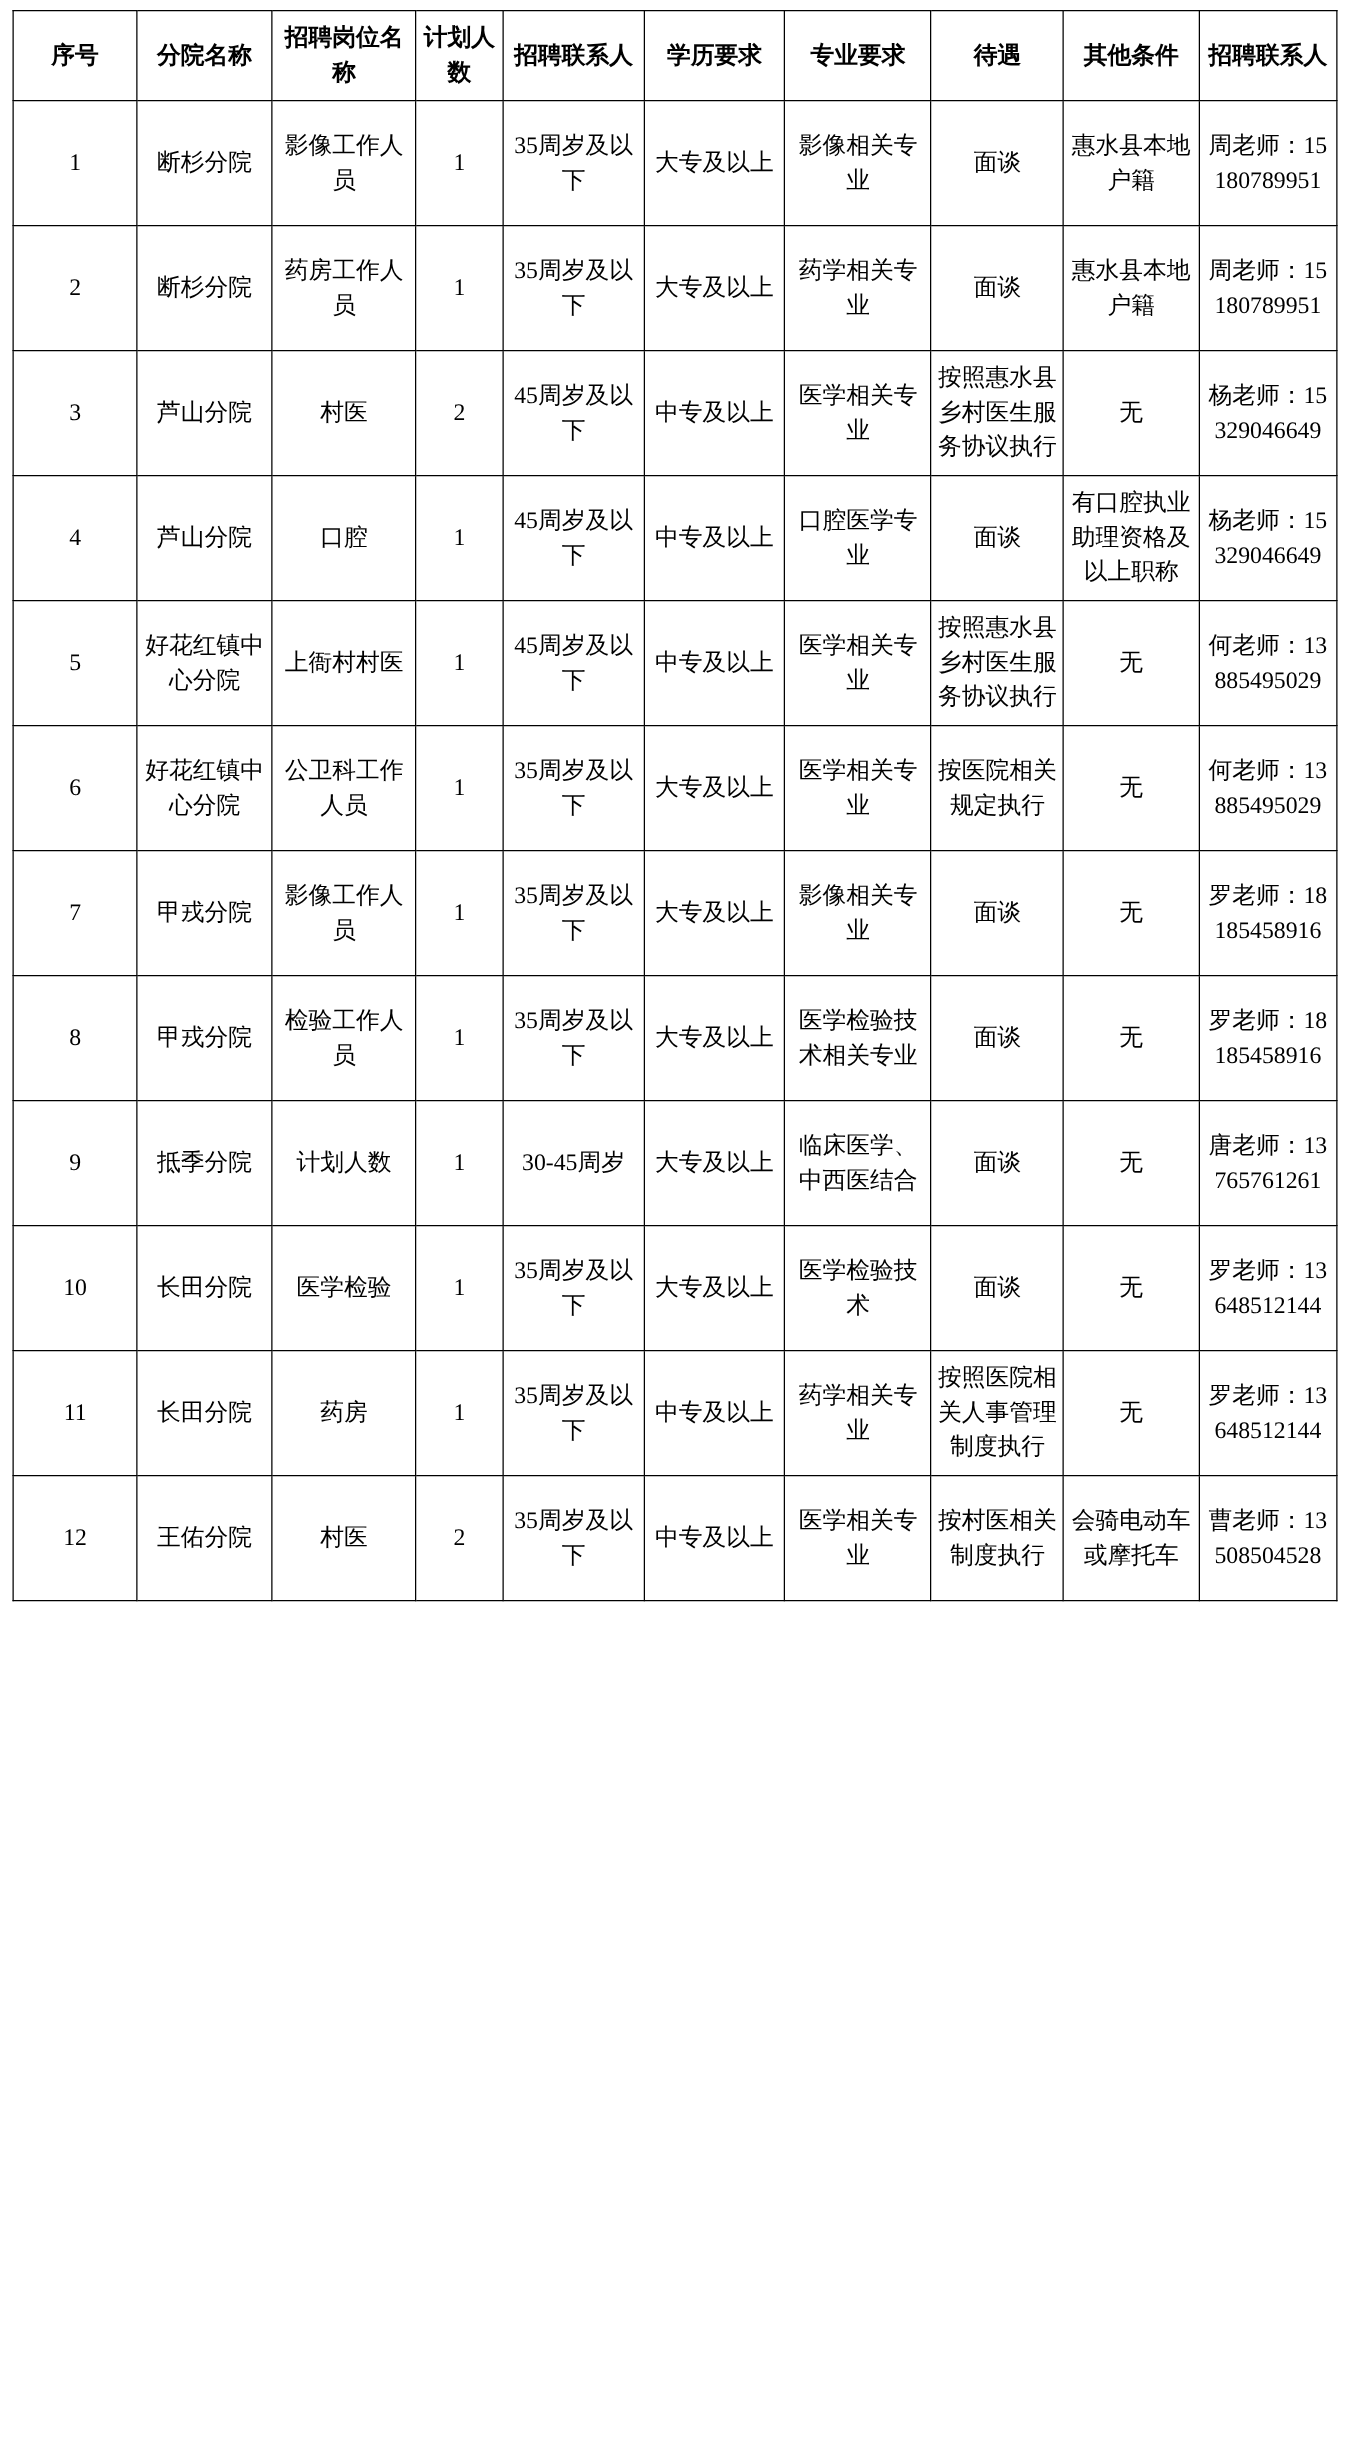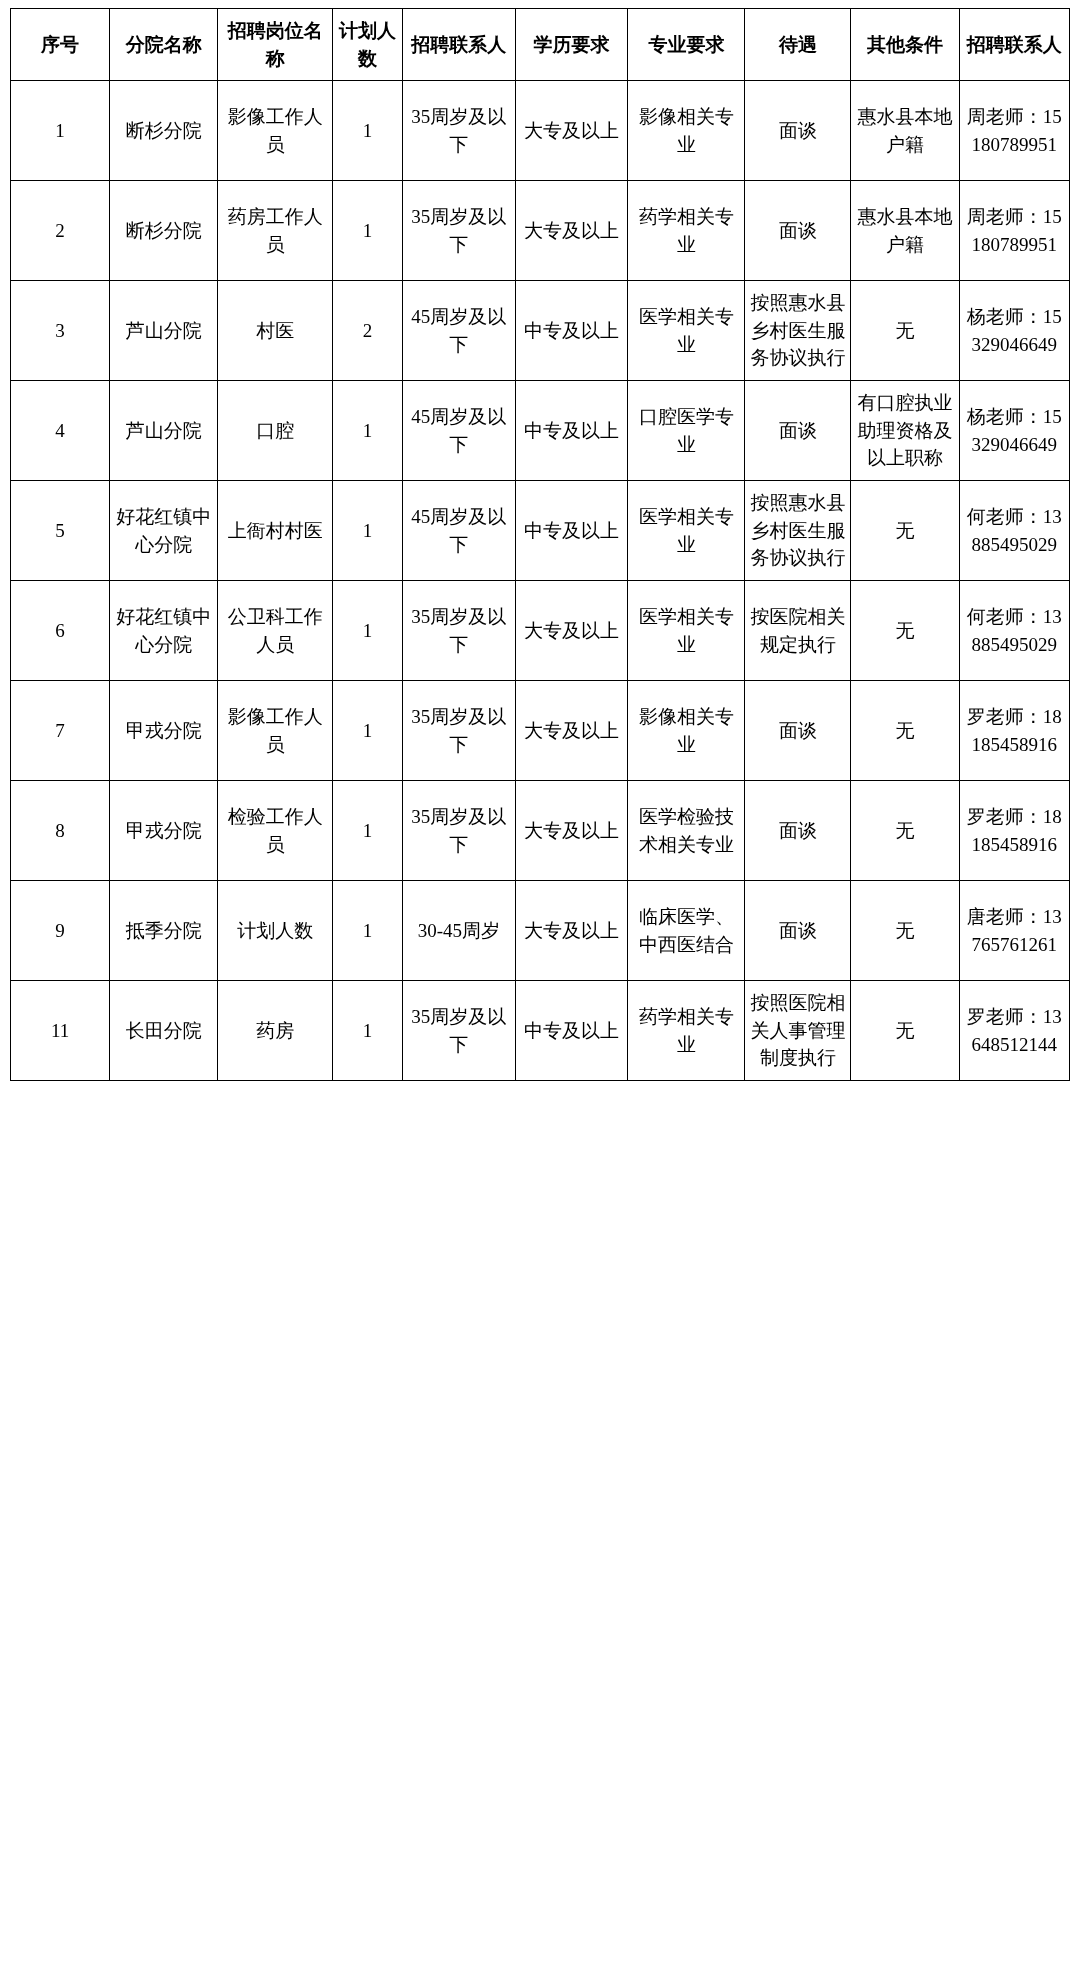--- a/index.html
+++ b/index.html
@@ -186,26 +186,50 @@
         <td>计划人数</td>
         <td>1</td>
         <td>30-45周岁</td>
         <td>大专及以上</td>
         <td>临床医学、中西医结合</td>
         <td>面谈</td>
         <td>无</td>
         <td>唐老师：13765761261</td>
       </tr>
       <tr>
+        <td class="idx">10</td>
+        <td>长田分院</td>
+        <td>医学检验</td>
+        <td>1</td>
+        <td>35周岁及以下</td>
+        <td>大专及以上</td>
+        <td>医学检验技术</td>
+        <td>面谈</td>
+        <td>无</td>
+        <td>罗老师：13648512144</td>
+      </tr>
+      <tr>
         <td class="idx">11</td>
         <td>长田分院</td>
         <td>药房</td>
         <td>1</td>
         <td>35周岁及以下</td>
         <td>中专及以上</td>
         <td>药学相关专业</td>
         <td>按照医院相关人事管理制度执行</td>
         <td>无</td>
         <td>罗老师：13648512144</td>
+      </tr>
+      <tr>
+        <td class="idx">12</td>
+        <td>王佑分院</td>
+        <td>村医</td>
+        <td>2</td>
+        <td>35周岁及以下</td>
+        <td>中专及以上</td>
+        <td>医学相关专业</td>
+        <td>按村医相关制度执行</td>
+        <td>会骑电动车或摩托车</td>
+        <td>曹老师：13508504528</td>
       </tr>
     </tbody>
   </table>
 </div>
 
 </body></html>

